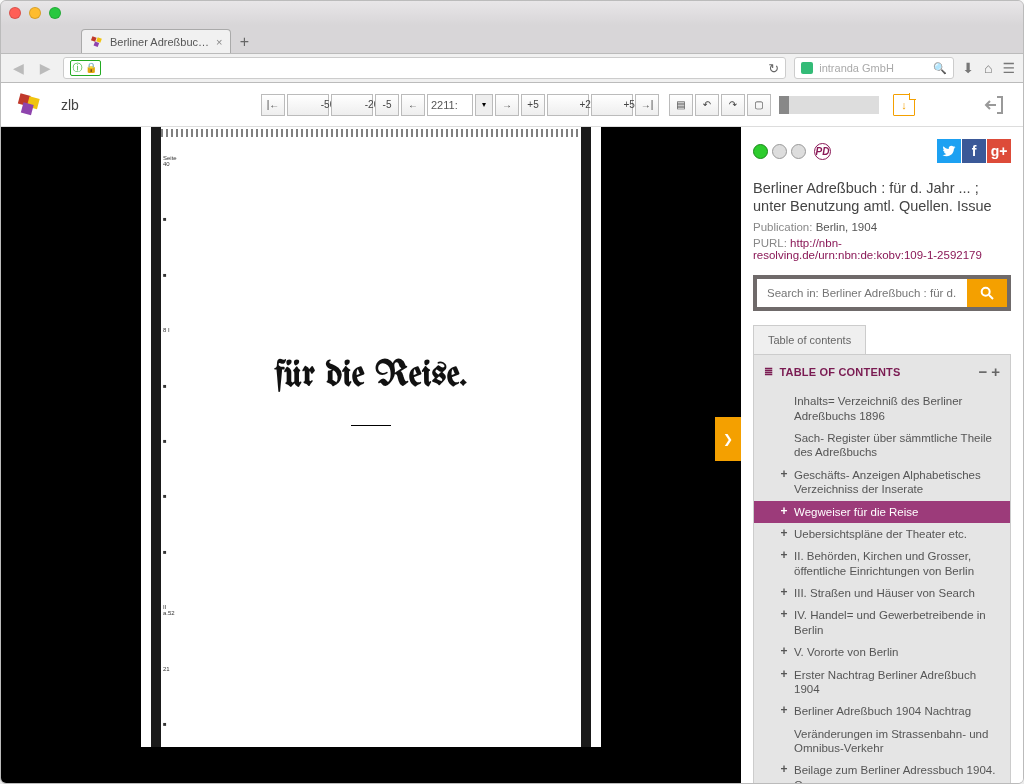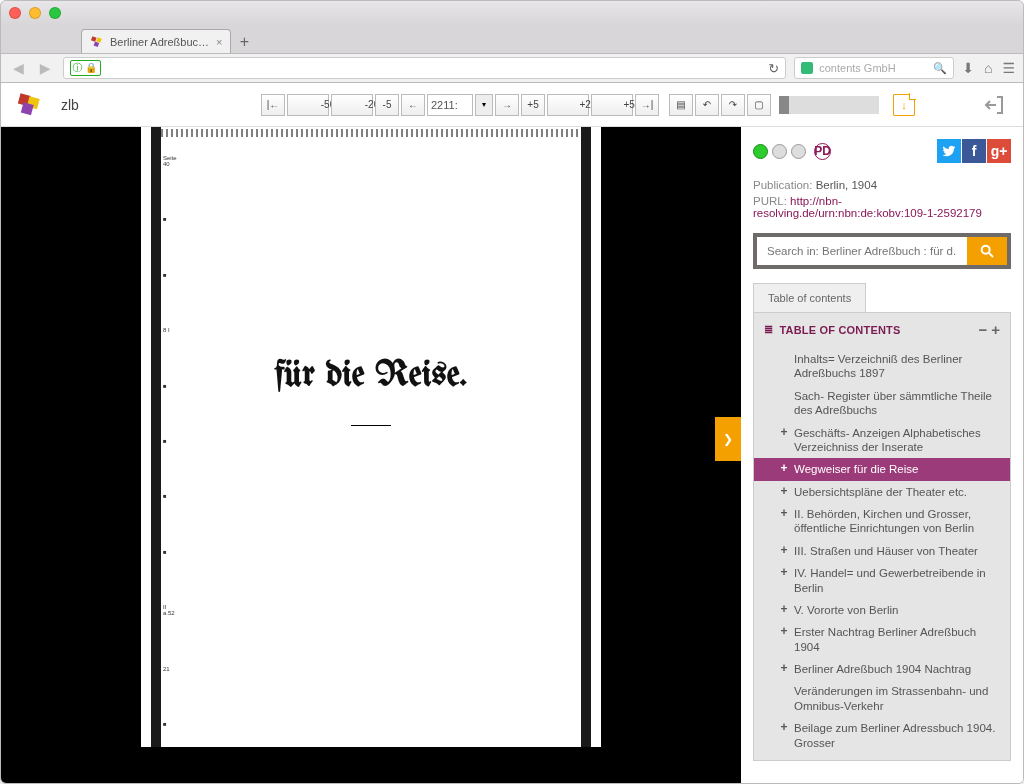--- a/index.html
+++ b/index.html
@@ -57,21 +57,21 @@
   .page-rule { position: absolute; top: 298px; left: 50%; transform: translateX(-50%); width: 40px; height: 1px; background: #000; }
   .gutter-marks { position: absolute; left: 22px; top: 28px; bottom: 20px; width: 14px; color: #333; font-size: 6px; display:flex; flex-direction:column; justify-content:space-between; }
   .expand-tab { position: absolute; right: -0px; top: 290px; width: 26px; height: 44px; background: #f4a000; color:#fff; display:flex; align-items:center; justify-content:center; font-size:12px; }
 
   .sidebar { width: 282px; background: #fff; padding: 12px; overflow-y: auto; }
   .status-row { display: flex; align-items: center; justify-content: space-between; margin-bottom: 16px; }
   .status-lights { display: flex; gap: 4px; align-items: center; }
   .slight { width: 15px; height: 15px; border-radius: 50%; border: 1px solid #999; }
   .sgreen { background: #2dcc2d; border-color: #1a8a1a; }
   .sgray { background: #ddd; }
-  .pd-badge { width: 17px; height: 17px; border: 1.5px solid #8a1857; border-radius: 50%; display: flex; align-items:center; justify-content:center; font-size:12px; color:#8a1857; font-weight:bold; margin-left:4px; }
+  .pd-badge { width: 17px; height: 17px; border: 1.5px solid #8a1857; border-radius: 50%; display: flex; align-items:center; justify-content:center; font-size:10px; color:#8a1857; font-weight:bold; margin-left:4px;font-style:italic; }
   .socials { display: flex; gap: 1px; }
   .soc { width: 24px; height: 24px; color:#fff; display:flex; align-items:center; justify-content:center; font-weight:bold; font-size:14px; }
   .tw { background:#1da1f2; } .fb { background:#3b5998; } .gp { background:#dd4b39; }
 
   .meta-title { font-size: 14.5px; color: #444; margin-bottom: 6px; line-height: 1.25; }
   .meta-line { font-size: 11.5px; color: #888; margin-bottom: 4px; }
   .meta-line .val { color:#555; }
   .meta-line a { color:#8a1857; text-decoration: none; }
 
   .search-panel { margin-top: 14px; border: 4px solid #6f6a6a; display: flex; }
@@ -122,21 +122,21 @@
 
   <div class="addrbar">
     <span class="nav-arrow">◀</span>
     <span class="nav-arrow">▶</span>
     <div class="url-box">
       <span style="color:#2a2;font-size:10px;border:1px solid #2a2;border-radius:2px;padding:0 2px;">ⓘ 🔒</span>
       <span style="margin-left:auto" class="reload-btn">↻</span>
     </div>
     <div class="search-box">
       <span style="width:12px;height:12px;background:#3b7;border-radius:2px;"></span>
-      <span>contents GmbH</span>
+      <span>intranda GmbH</span>
       <span class="mag" style="margin-left:auto">🔍</span>
     </div>
     <div class="addr-icons">
       <span>⬇</span>
       <span>⌂</span>
       <span>☰</span>
     </div>
   </div>
 
   <div class="app">
@@ -220,20 +220,21 @@
             <div class="soc tw">
               <svg width="14" height="14" viewBox="0 0 24 24" fill="#fff">
                   <path d="M23 5c-.8.4-1.7.6-2.6.8.9-.6 1.6-1.5 2-2.5-.9.5-1.9.9-2.9 1.1C18.6 3.5 17.4 3 16 3c-2.5 0-4.5 2-4.5 4.5 0 .4 0 .7.1 1C7.9 8.3 4.6 6.5 2.4 3.8c-.4.7-.6 1.5-.6 2.3 0 1.6.8 3 2 3.8-.7 0-1.4-.2-2-.6v.1c0 2.2 1.6 4 3.6 4.4-.4.1-.8.2-1.2.2-.3 0-.6 0-.9-.1.6 1.8 2.3 3.1 4.3 3.1-1.6 1.2-3.6 2-5.7 2-.4 0-.7 0-1.1-.1C3 20.2 5.4 21 8 21c8 0 12.4-6.6 12.4-12.4v-.6c.8-.6 1.6-1.4 2.2-2.2z"></path>
                 </svg>
             </div>
             <div class="soc fb">f</div>
             <div class="soc gp">g+</div>
           </div>
         </div>
 
+        <div class="meta-title">Berliner Adreßbuch : für d. Jahr ... ; unter Benutzung amtl. Quellen. Issue</div>
         <div class="meta-line">
           <span>Publication:</span>
           <span class="val">Berlin, 1904</span>
         </div>
         <div class="meta-line">
           <span>PURL:</span>
           <a href="#">http://nbn-resolving.de/urn:nbn:de:kobv:109-1-2592179</a>
         </div>
 
         <div class="search-panel">
@@ -254,21 +255,21 @@
               <span>TABLE OF CONTENTS</span>
             </div>
             <div class="ctrl">
               <span>−</span>
               <span>+</span>
             </div>
           </div>
           <div class="toc-list" id="toc-list">
               <div class="toc-item">
                 <span class="exp"></span>
-                <span>Inhalts= Verzeichniß des Berliner Adreßbuchs 1897</span>
+                <span>Inhalts= Verzeichniß des Berliner Adreßbuchs 1896</span>
               </div>
               <div class="toc-item">
                 <span class="exp"></span>
                 <span>Sach- Register über sämmtliche Theile des Adreßbuchs</span>
               </div>
               <div class="toc-item">
                 <span class="exp">+</span>
                 <span>Geschäfts- Anzeigen Alphabetisches Verzeichniss der Inserate</span>
               </div>
               <div class="toc-item active">
@@ -278,21 +279,21 @@
               <div class="toc-item">
                 <span class="exp">+</span>
                 <span>Uebersichtspläne der Theater etc.</span>
               </div>
               <div class="toc-item">
                 <span class="exp">+</span>
                 <span>II. Behörden, Kirchen und Grosser, öffentliche Einrichtungen von Berlin</span>
               </div>
               <div class="toc-item">
                 <span class="exp">+</span>
-                <span>III. Straßen und Häuser von Theater</span>
+                <span>III. Straßen und Häuser von Search</span>
               </div>
               <div class="toc-item">
                 <span class="exp">+</span>
                 <span>IV. Handel= und Gewerbetreibende in Berlin</span>
               </div>
               <div class="toc-item">
                 <span class="exp">+</span>
                 <span>V. Vororte von Berlin</span>
               </div>
               <div class="toc-item">

